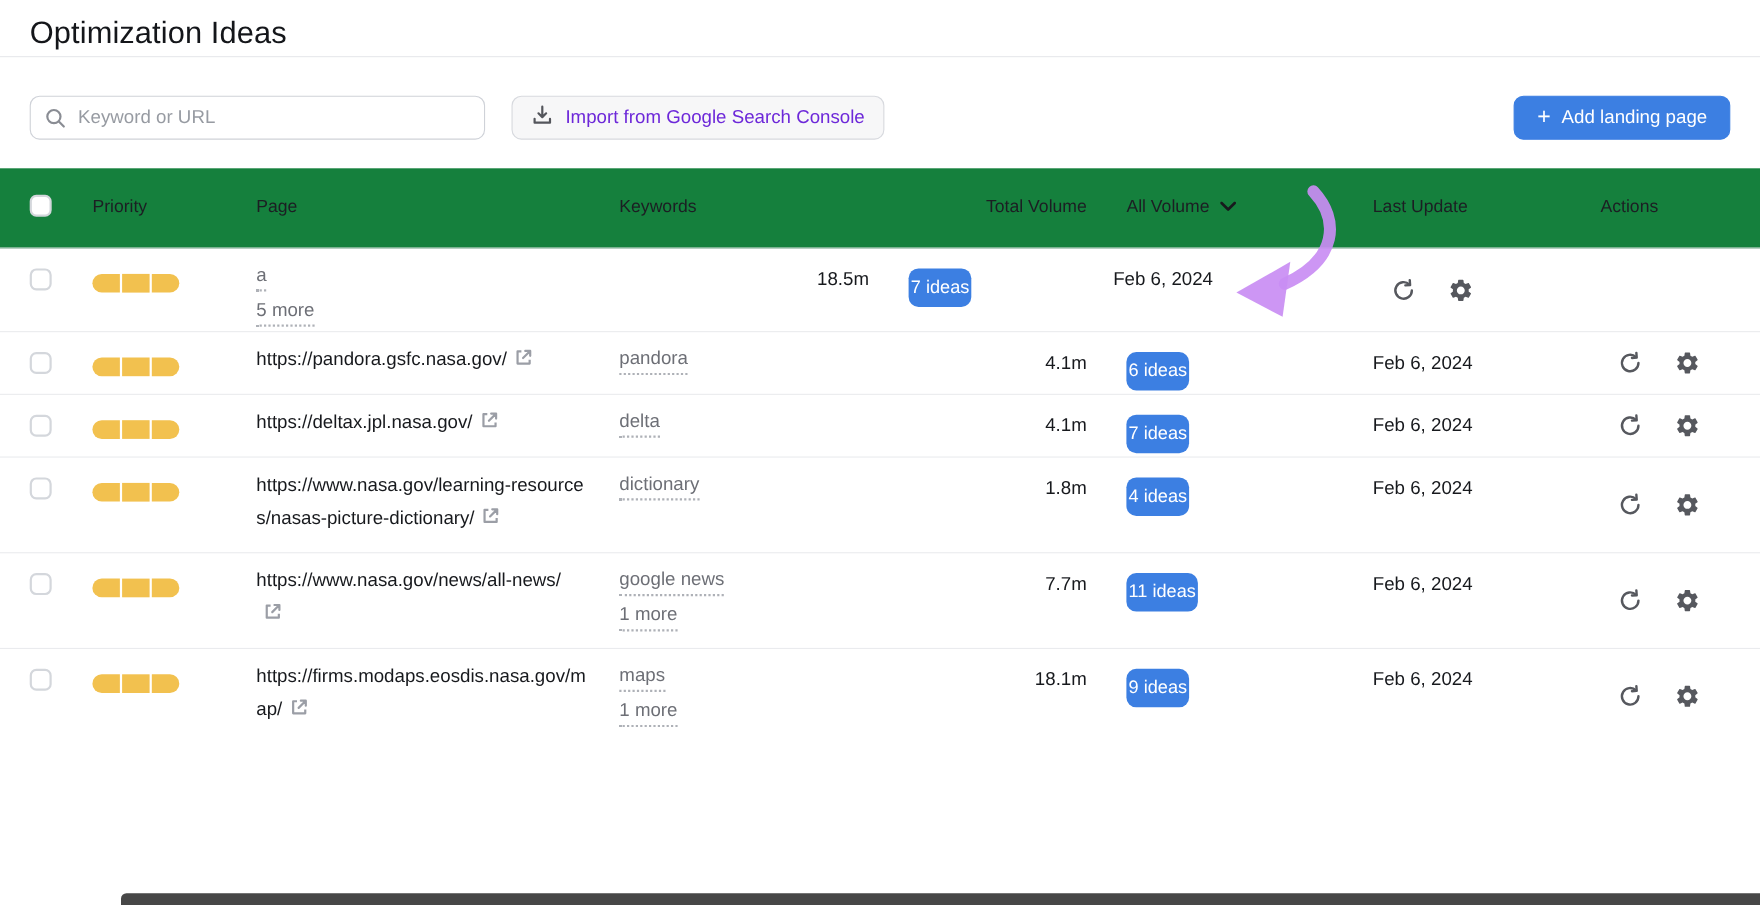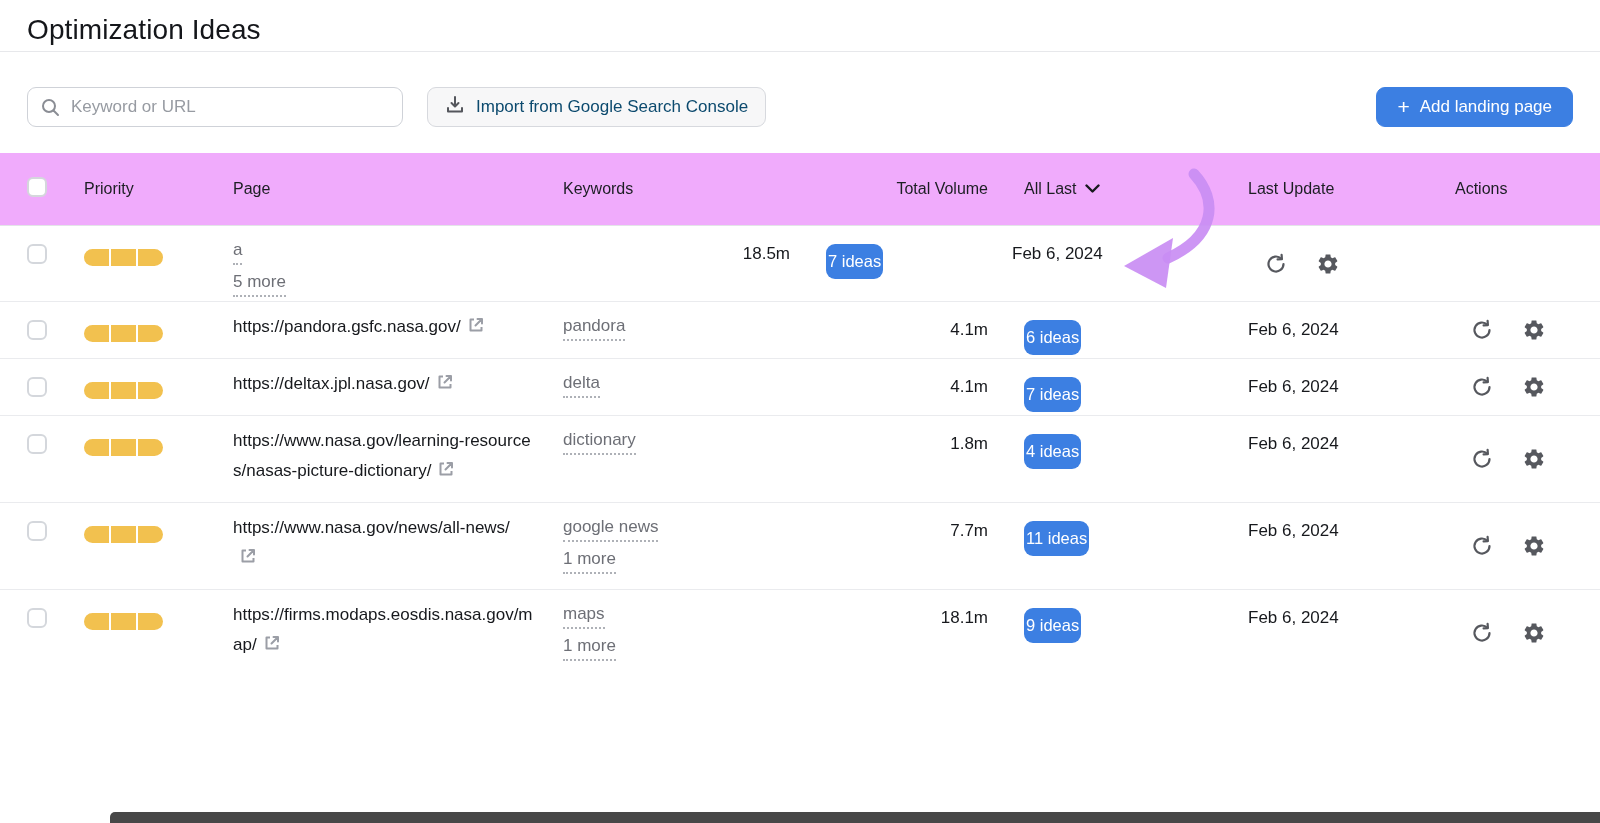--- a/index.html
+++ b/index.html
@@ -5,40 +5,40 @@
   * { margin:0; padding:0; box-sizing:border-box; }
   html,body { width:1600px; height:823px; background:#fff; overflow:hidden;
     font-family:"Liberation Sans", sans-serif; color:#17191d; }
   .app { position:relative; width:1600px; height:823px; }
 
   
   .titlebar { padding:14px 27px 0 27px; height:52px; border-bottom:1px solid #e7e8eb; }
   .titlebar h1 { font-size:28px; font-weight:400; letter-spacing:.1px; color:#14161a; }
 
   .toolbar { display:flex; align-items:center; margin:35px 27px 0 27px; height:40px; }
-  .search { position:relative; width:376px; height:40px; }
+  .search { position:relative; width:414px; height:40px; }
   .search input { width:100%; height:40px; border:1px solid #cfd2d8; border-radius:9px;
     padding:0 14px 0 43px; font-size:17px; color:#17191d; outline:none;
     font-family:"Liberation Sans", sans-serif; }
   .search input::placeholder { color:#979ba2; }
   .search .mag { position:absolute; left:14px; top:11px; }
 
   .btn { display:inline-flex; align-items:center; gap:11px; height:40px; padding:0 17px;
     background:#f7f7f8; border:1px solid #d7d9de; border-radius:9px; cursor:pointer;
-    font-size:17px; color:#0c4a6e; font-family:"Liberation Sans", sans-serif; white-space:nowrap; }
+    font-size:17px; color:#6d28d9; font-family:"Liberation Sans", sans-serif; white-space:nowrap; }
   .btn svg { flex:0 0 auto; }
   .btn-import { margin-left:24px; }
   .btn-delete { margin-left:18px; }
   .btn-add { margin-left:auto; background:#3c7fe2; border:1px solid #3c7fe2; color:#fff;
     gap:10px; padding:0 20px; font-size:17px; }
   .btn-add .plus { font-size:21px; line-height:1; position:relative; top:-1px; }
 
   
   .grid { display:grid; grid-template-columns:84px 149px 330px 227px 198px 236px 206px 170px; }
-  .thead { background:#f0abfc; height:73px; margin-top:26px; align-items:center;
+  .thead { background:#15803d; height:73px; margin-top:26px; align-items:center;
     border-bottom:1px solid #e3e4e8; font-size:16px; color:#1c1e23; }
   .th-check { padding-left:27px; }
   .th-priority { padding-left:0; }
   .th-volume { text-align:right; }
   .th-ideas { padding-left:36px; display:flex; align-items:center; gap:9px; cursor:pointer; }
   .th-update { padding-left:24px; }
   .th-actions { padding-left:25px; }
 
   .tr { border-bottom:1px solid #eaebee; }
   .tr:last-child { border-bottom:none; }
@@ -117,21 +117,21 @@
     </button>
   </div>
 
   <div class="thead grid">
     <div class="th-check"><span class="checkbox"></span></div>
     <div class="th-priority">Priority</div>
     <div>Page</div>
     <div>Keywords</div>
     <div class="th-volume">Total Volume</div>
     <div class="th-ideas">
-      <span>All Last</span>
+      <span>All Volume</span>
       <span>
         <svg width="15" height="10" viewBox="0 0 15 10">
             <path d="M1.5 1.5l6 6 6-6" fill="none" stroke="#17191d" stroke-width="2.4" stroke-linecap="round" stroke-linejoin="round"></path>
           </svg>
       </span>
     </div>
     <div class="th-update">Last Update</div>
     <div class="th-actions">Actions</div>
   </div>
 

